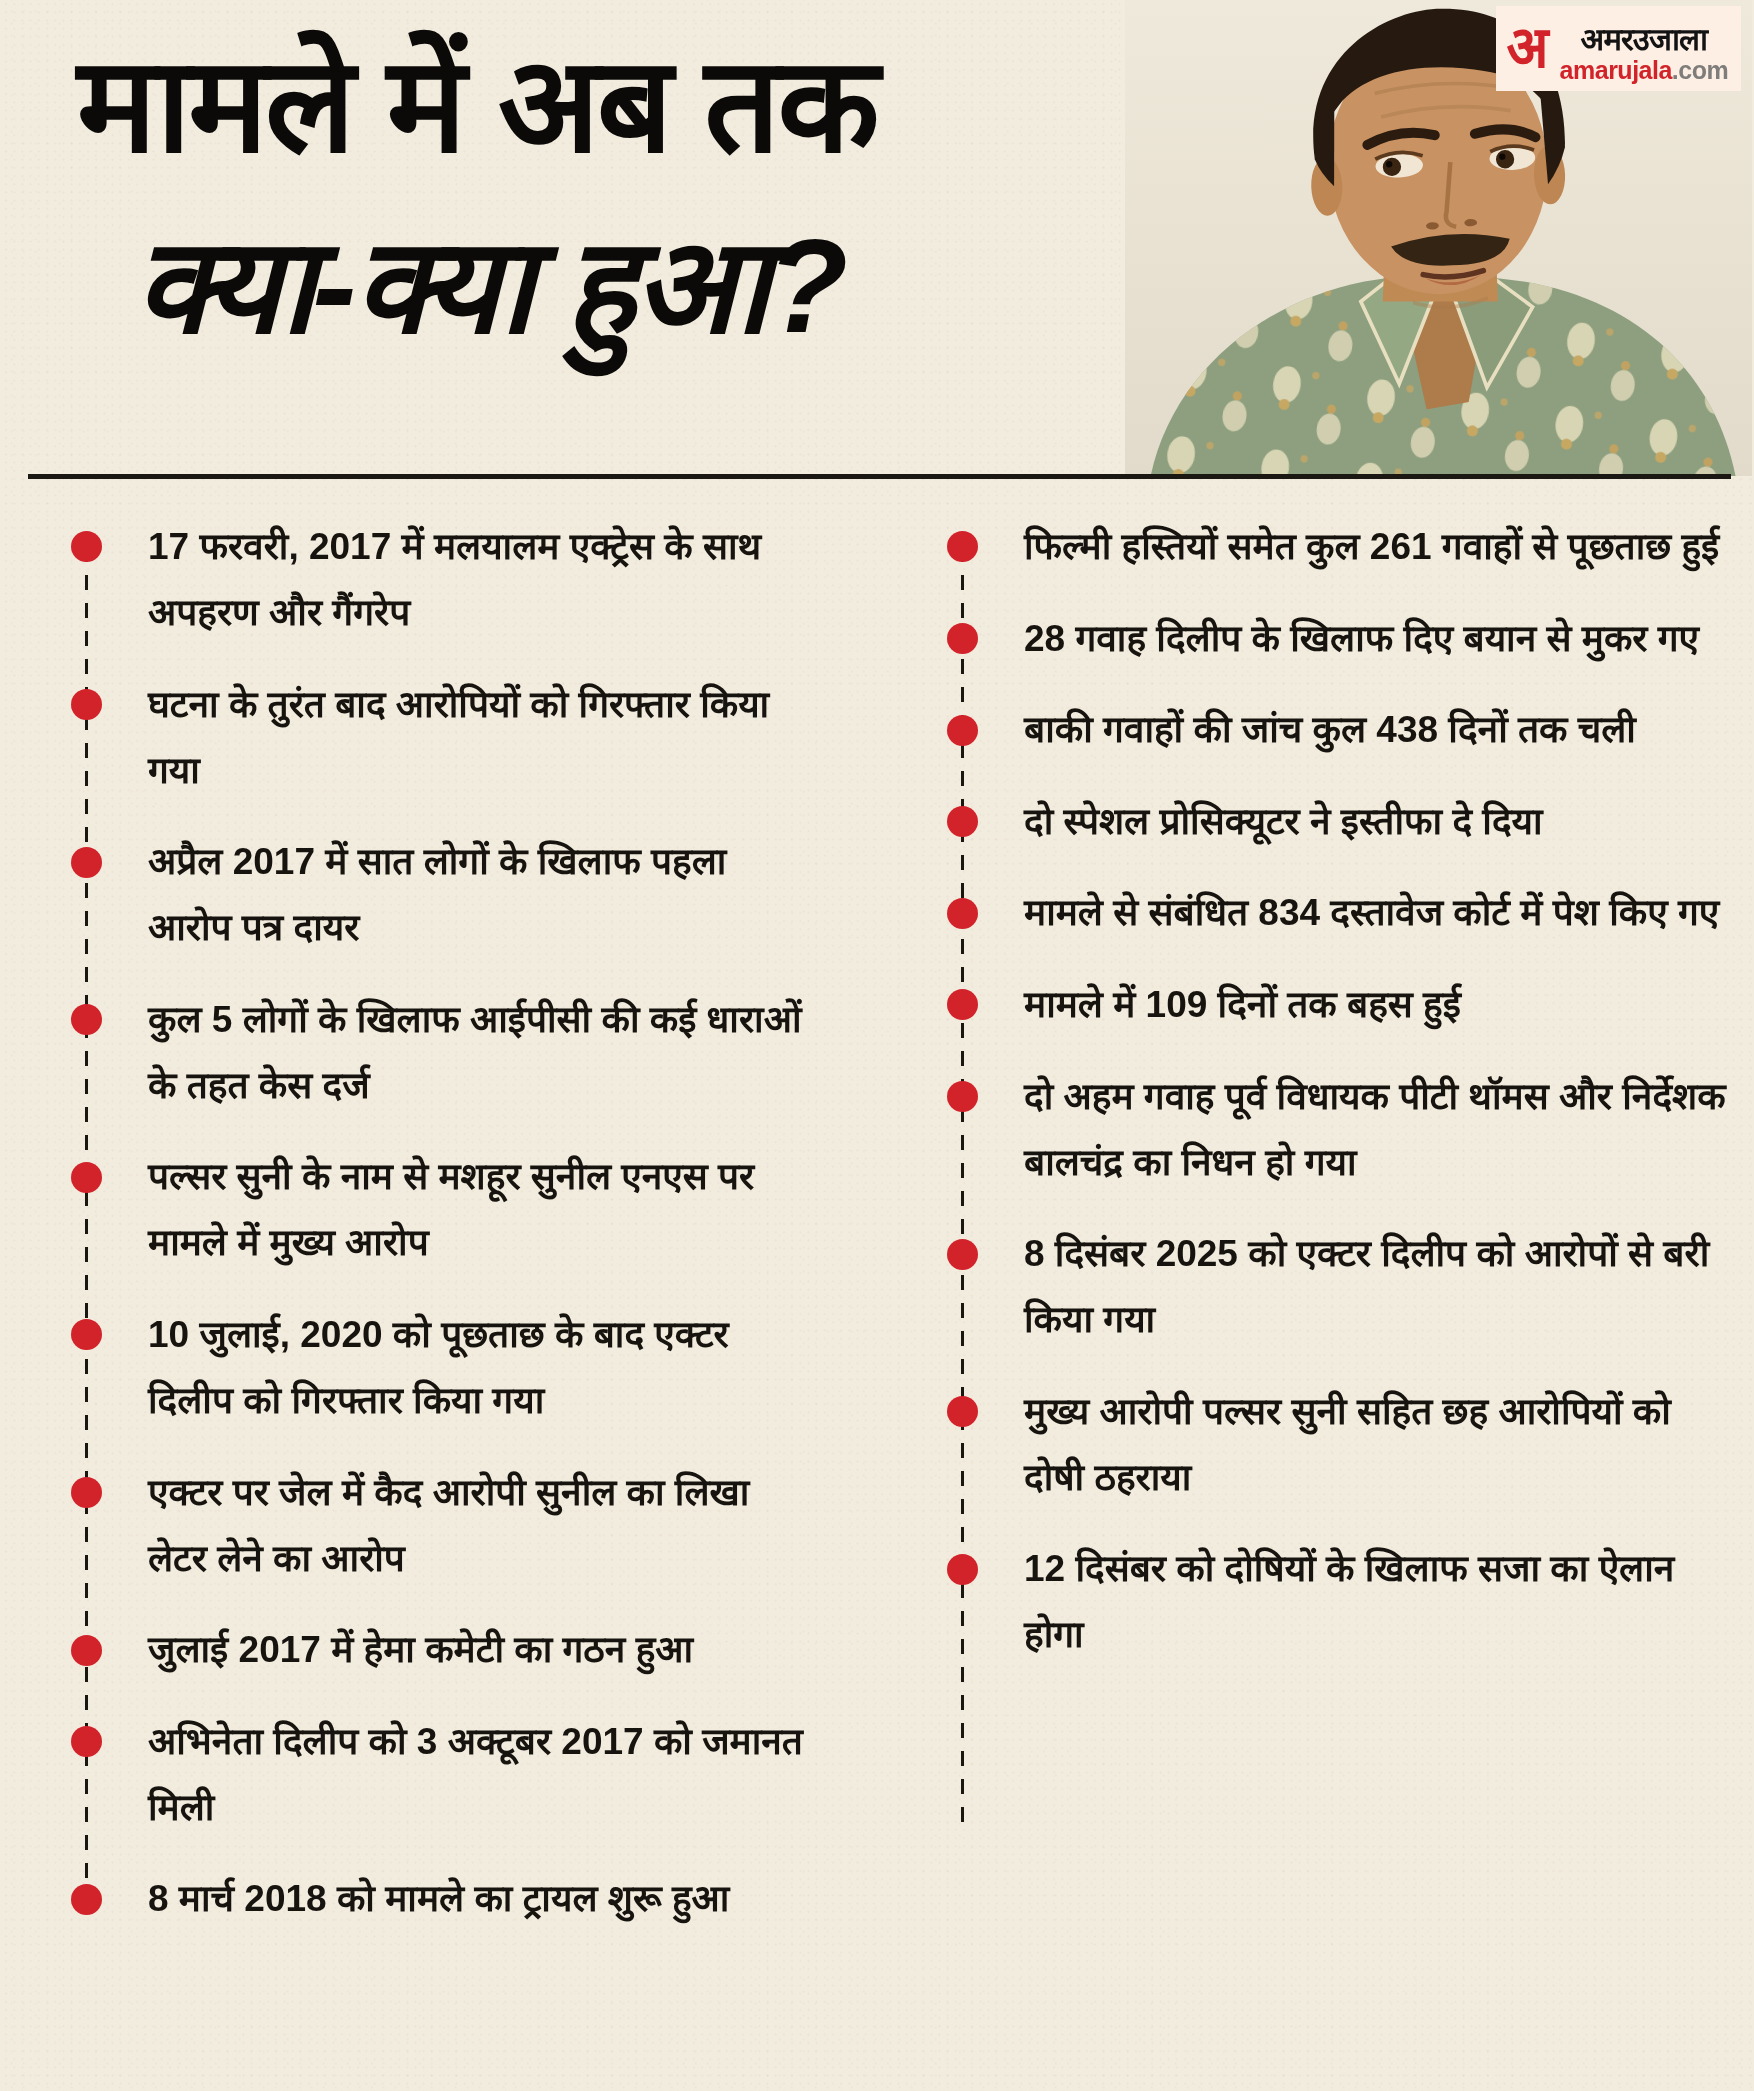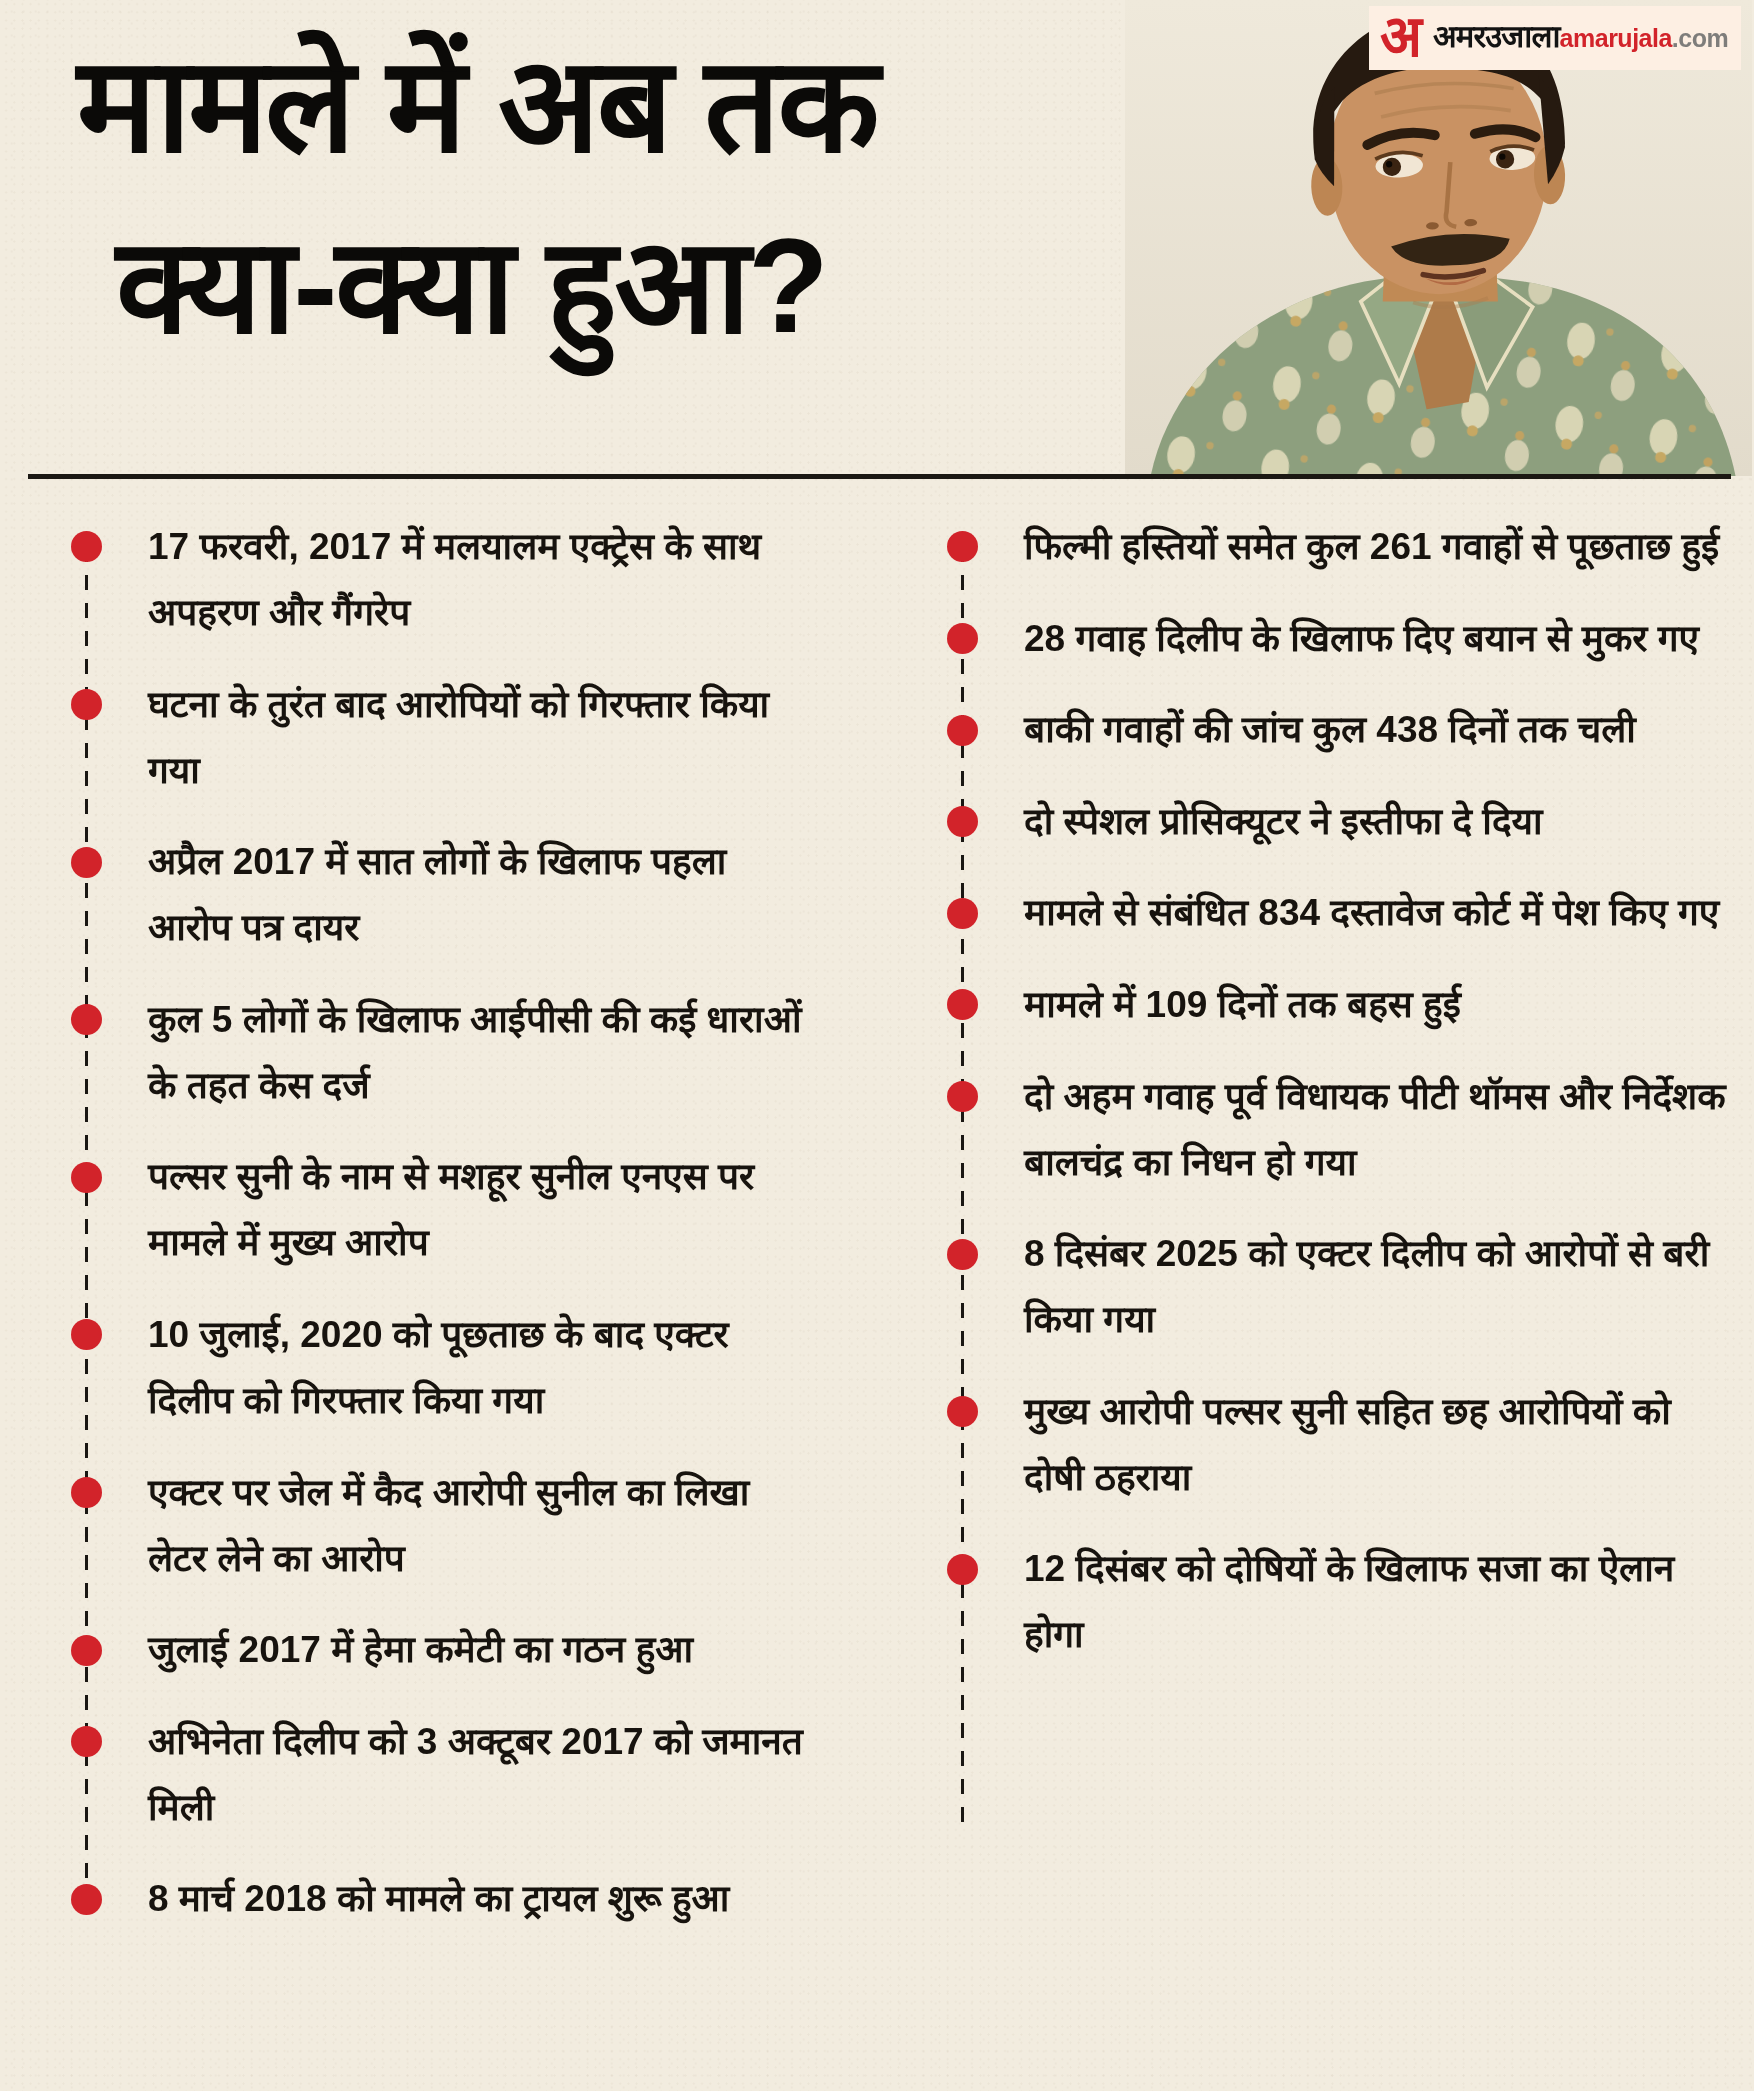--- a/index.html
+++ b/index.html
@@ -17,36 +17,36 @@
     background-position:0 0, 3.7px 5.5px;
     color:var(--ink);
   }
 
   
   .title{position:absolute;left:75px;top:14.6px;z-index:3;}
   .title .line{
     font-size:133px;line-height:181px;font-weight:900;color:#0b0a08;
     letter-spacing:-2.7px;white-space:nowrap;
   }
-  .title .line2{margin-left:39px;}
+  .title .line2{margin-left:58px;font-style:italic;}
 
   
   .photo{position:absolute;top:0;right:0;width:627px;height:476px;z-index:1;}
   .photo svg{display:block;width:100%;height:100%;}
 
   
   .logo{
     position:absolute;top:5.5px;right:11px;z-index:4;display:flex;align-items:center;gap:11px;
     background:#fdefe3;padding:3.7px 12.8px 5.5px 11px;
   }
   .logo .mark{
     font-size:55px;font-weight:900;color:var(--accent);line-height:55px;
     font-family:"Liberation Serif",serif;transform:scaleY(1.05);
   }
-  .logo .stack{display:flex;flex-direction:row;align-items:flex-end;}
+  .logo .stack{display:flex;flex-direction:column;align-items:center;margin-top:14px;}
   .logo .nm{font-size:31px;font-weight:800;color:#131313;line-height:33px;letter-spacing:-0.9px;white-space:nowrap;}
   .logo .dom{font-size:25px;font-weight:700;line-height:29px;letter-spacing:-0.5px;white-space:nowrap;}
   .logo .dom .red{color:var(--accent);}
   .logo .dom .gray{color:#7e7d7b;}
 
   
   .divider{position:absolute;top:474px;left:25.6px;width:1703px;height:4.6px;background:var(--divider);z-index:2;}
 
   
   .col{

